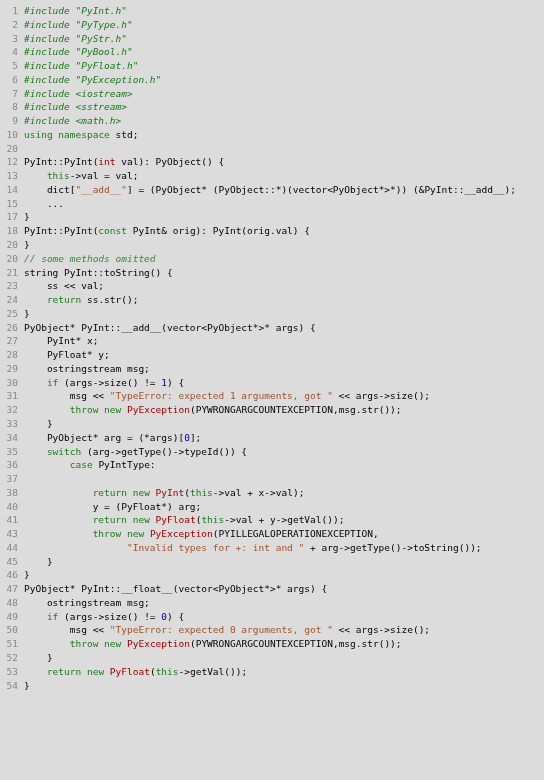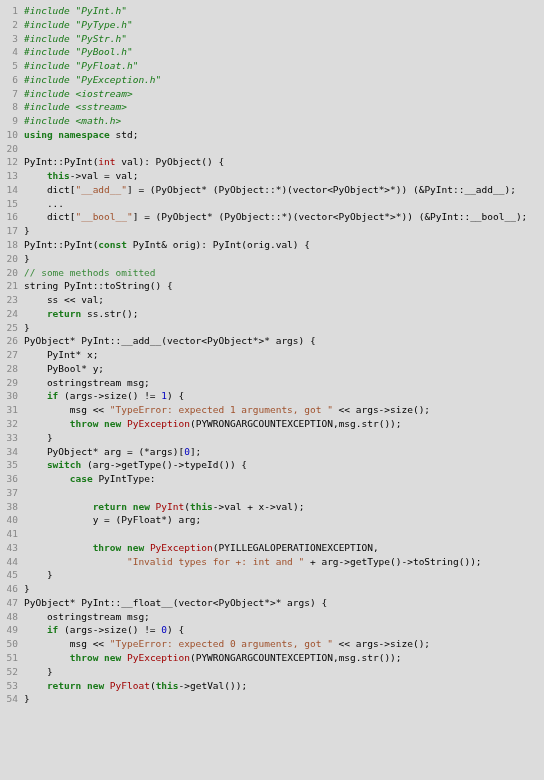--- a/index.html
+++ b/index.html
@@ -1,69 +1,68 @@
 <!DOCTYPE html>
 <html><head>
 <meta charset="utf-8">
 <style>
   body{margin:0;background:#dcdcdc;font-family:"Consolas","Menlo","Monaco",monospace;font-size:9.5px;line-height:1.45;color:#000;width:544px}
   .wrap{padding:4px 6px 8px 0}
   .line{display:flex;white-space:pre}
   .ln{width:18px;text-align:right;color:#888;user-select:none;flex:0 0 18px}
   .code{padding-left:6px}
   .pp{color:#1a7a1a;font-style:italic}
-  .kw{color:#1a7a1a;font-weight:bold}
+  .kw{color:#1a7a1a;font-weight:normal}
   .ty{color:#a00000}
   .str{color:#a0522d}
   .num{color:#0000c0}
-  .cm{color:#3a8a3a;}
+  .cm{color:#3a8a3a;font-style:italic}
 </style>
 </head>
 <body>
 
 <div class="wrap" id="listing">
     <div class="line"><span class="ln">1</span><span class="code"><span class="pp">#include "PyInt.h"</span></span></div>
     <div class="line"><span class="ln">2</span><span class="code"><span class="pp">#include "PyType.h"</span></span></div>
     <div class="line"><span class="ln">3</span><span class="code"><span class="pp">#include "PyStr.h"</span></span></div>
     <div class="line"><span class="ln">4</span><span class="code"><span class="pp">#include "PyBool.h"</span></span></div>
     <div class="line"><span class="ln">5</span><span class="code"><span class="pp">#include "PyFloat.h"</span></span></div>
     <div class="line"><span class="ln">6</span><span class="code"><span class="pp">#include "PyException.h"</span></span></div>
     <div class="line"><span class="ln">7</span><span class="code"><span class="pp">#include &lt;iostream&gt;</span></span></div>
     <div class="line"><span class="ln">8</span><span class="code"><span class="pp">#include &lt;sstream&gt;</span></span></div>
     <div class="line"><span class="ln">9</span><span class="code"><span class="pp">#include &lt;math.h&gt;</span></span></div>
     <div class="line"><span class="ln">10</span><span class="code"><span class="kw">using</span><span> </span><span class="kw">namespace</span><span> std;</span></span></div>
     <div class="line"><span class="ln">20</span><span class="code"><span></span></span></div>
     <div class="line"><span class="ln">12</span><span class="code"><span>PyInt::PyInt(</span><span class="ty">int</span><span> val): PyObject() {</span></span></div>
     <div class="line"><span class="ln">13</span><span class="code"><span>    </span><span class="kw">this</span><span>-&gt;val = val;</span></span></div>
     <div class="line"><span class="ln">14</span><span class="code"><span>    dict[</span><span class="str">"__add__"</span><span>] = (PyObject* (PyObject::*)(vector&lt;PyObject*&gt;*)) (&amp;PyInt::__add__);</span></span></div>
     <div class="line"><span class="ln">15</span><span class="code"><span>    ...</span></span></div>
-    <div class="line"><span class="ln">16</span><span class="code"><span>    dict[</span><span class="str">"__bool__"</span><span>] = (PyObject* (PyObject::*)(vector&lt;PyObject*&gt;*)) (&amp;PyInt::__bool__);</span></span></div>
     <div class="line"><span class="ln">17</span><span class="code"><span>}</span></span></div>
     <div class="line"><span class="ln">18</span><span class="code"><span>PyInt::PyInt(</span><span class="kw">const</span><span> PyInt&amp; orig): PyInt(orig.val) {</span></span></div>
     <div class="line"><span class="ln">20</span><span class="code"><span>}</span></span></div>
     <div class="line"><span class="ln">20</span><span class="code"><span class="cm">// some methods omitted</span></span></div>
     <div class="line"><span class="ln">21</span><span class="code"><span>string PyInt::toString() {</span></span></div>
     <div class="line"><span class="ln">23</span><span class="code"><span>    ss &lt;&lt; val;</span></span></div>
     <div class="line"><span class="ln">24</span><span class="code"><span>    </span><span class="kw">return</span><span> ss.str();</span></span></div>
     <div class="line"><span class="ln">25</span><span class="code"><span>}</span></span></div>
     <div class="line"><span class="ln">26</span><span class="code"><span>PyObject* PyInt::__add__(vector&lt;PyObject*&gt;* args) {</span></span></div>
     <div class="line"><span class="ln">27</span><span class="code"><span>    PyInt* x;</span></span></div>
-    <div class="line"><span class="ln">28</span><span class="code"><span>    PyBool* y;</span></span></div>
+    <div class="line"><span class="ln">28</span><span class="code"><span>    PyFloat* y;</span></span></div>
     <div class="line"><span class="ln">29</span><span class="code"><span>    ostringstream msg;</span></span></div>
     <div class="line"><span class="ln">30</span><span class="code"><span>    </span><span class="kw">if</span><span> (args-&gt;size() != </span><span class="num">1</span><span>) {</span></span></div>
     <div class="line"><span class="ln">31</span><span class="code"><span>        msg &lt;&lt; </span><span class="str">"TypeError: expected 1 arguments, got "</span><span> &lt;&lt; args-&gt;size();</span></span></div>
     <div class="line"><span class="ln">32</span><span class="code"><span>        </span><span class="kw">throw</span><span> </span><span class="kw">new</span><span> </span><span class="ty">PyException</span><span>(PYWRONGARGCOUNTEXCEPTION,msg.str());</span></span></div>
     <div class="line"><span class="ln">33</span><span class="code"><span>    }</span></span></div>
     <div class="line"><span class="ln">34</span><span class="code"><span>    PyObject* arg = (*args)[</span><span class="num">0</span><span>];</span></span></div>
     <div class="line"><span class="ln">35</span><span class="code"><span>    </span><span class="kw">switch</span><span> (arg-&gt;getType()-&gt;typeId()) {</span></span></div>
     <div class="line"><span class="ln">36</span><span class="code"><span>        </span><span class="kw">case</span><span> PyIntType:</span></span></div>
     <div class="line"><span class="ln">37</span></div>
     <div class="line"><span class="ln">38</span><span class="code"><span>            </span><span class="kw">return</span><span> </span><span class="kw">new</span><span> </span><span class="ty">PyInt</span><span>(</span><span class="kw">this</span><span>-&gt;val + x-&gt;val);</span></span></div>
     <div class="line"><span class="ln">40</span><span class="code"><span>            y = (PyFloat*) arg;</span></span></div>
-    <div class="line"><span class="ln">41</span></div>
+    <div class="line"><span class="ln">41</span><span class="code"><span>            </span><span class="kw">return</span><span> </span><span class="kw">new</span><span> </span><span class="ty">PyFloat</span><span>(</span><span class="kw">this</span><span>-&gt;val + y-&gt;getVal());</span></span></div>
     <div class="line"><span class="ln">43</span><span class="code"><span>            </span><span class="kw">throw</span><span> </span><span class="kw">new</span><span> </span><span class="ty">PyException</span><span>(PYILLEGALOPERATIONEXCEPTION,</span></span></div>
     <div class="line"><span class="ln">44</span><span class="code"><span>                  </span><span class="str">"Invalid types for +: int and "</span><span> + arg-&gt;getType()-&gt;toString());</span></span></div>
     <div class="line"><span class="ln">45</span><span class="code"><span>    }</span></span></div>
     <div class="line"><span class="ln">46</span><span class="code"><span>}</span></span></div>
     <div class="line"><span class="ln">47</span><span class="code"><span>PyObject* PyInt::__float__(vector&lt;PyObject*&gt;* args) {</span></span></div>
     <div class="line"><span class="ln">48</span><span class="code"><span>    ostringstream msg;</span></span></div>
     <div class="line"><span class="ln">49</span><span class="code"><span>    </span><span class="kw">if</span><span> (args-&gt;size() != </span><span class="num">0</span><span>) {</span></span></div>
     <div class="line"><span class="ln">50</span><span class="code"><span>        msg &lt;&lt; </span><span class="str">"TypeError: expected 0 arguments, got "</span><span> &lt;&lt; args-&gt;size();</span></span></div>
     <div class="line"><span class="ln">51</span><span class="code"><span>        </span><span class="kw">throw</span><span> </span><span class="kw">new</span><span> </span><span class="ty">PyException</span><span>(PYWRONGARGCOUNTEXCEPTION,msg.str());</span></span></div>
     <div class="line"><span class="ln">52</span><span class="code"><span>    }</span></span></div>

